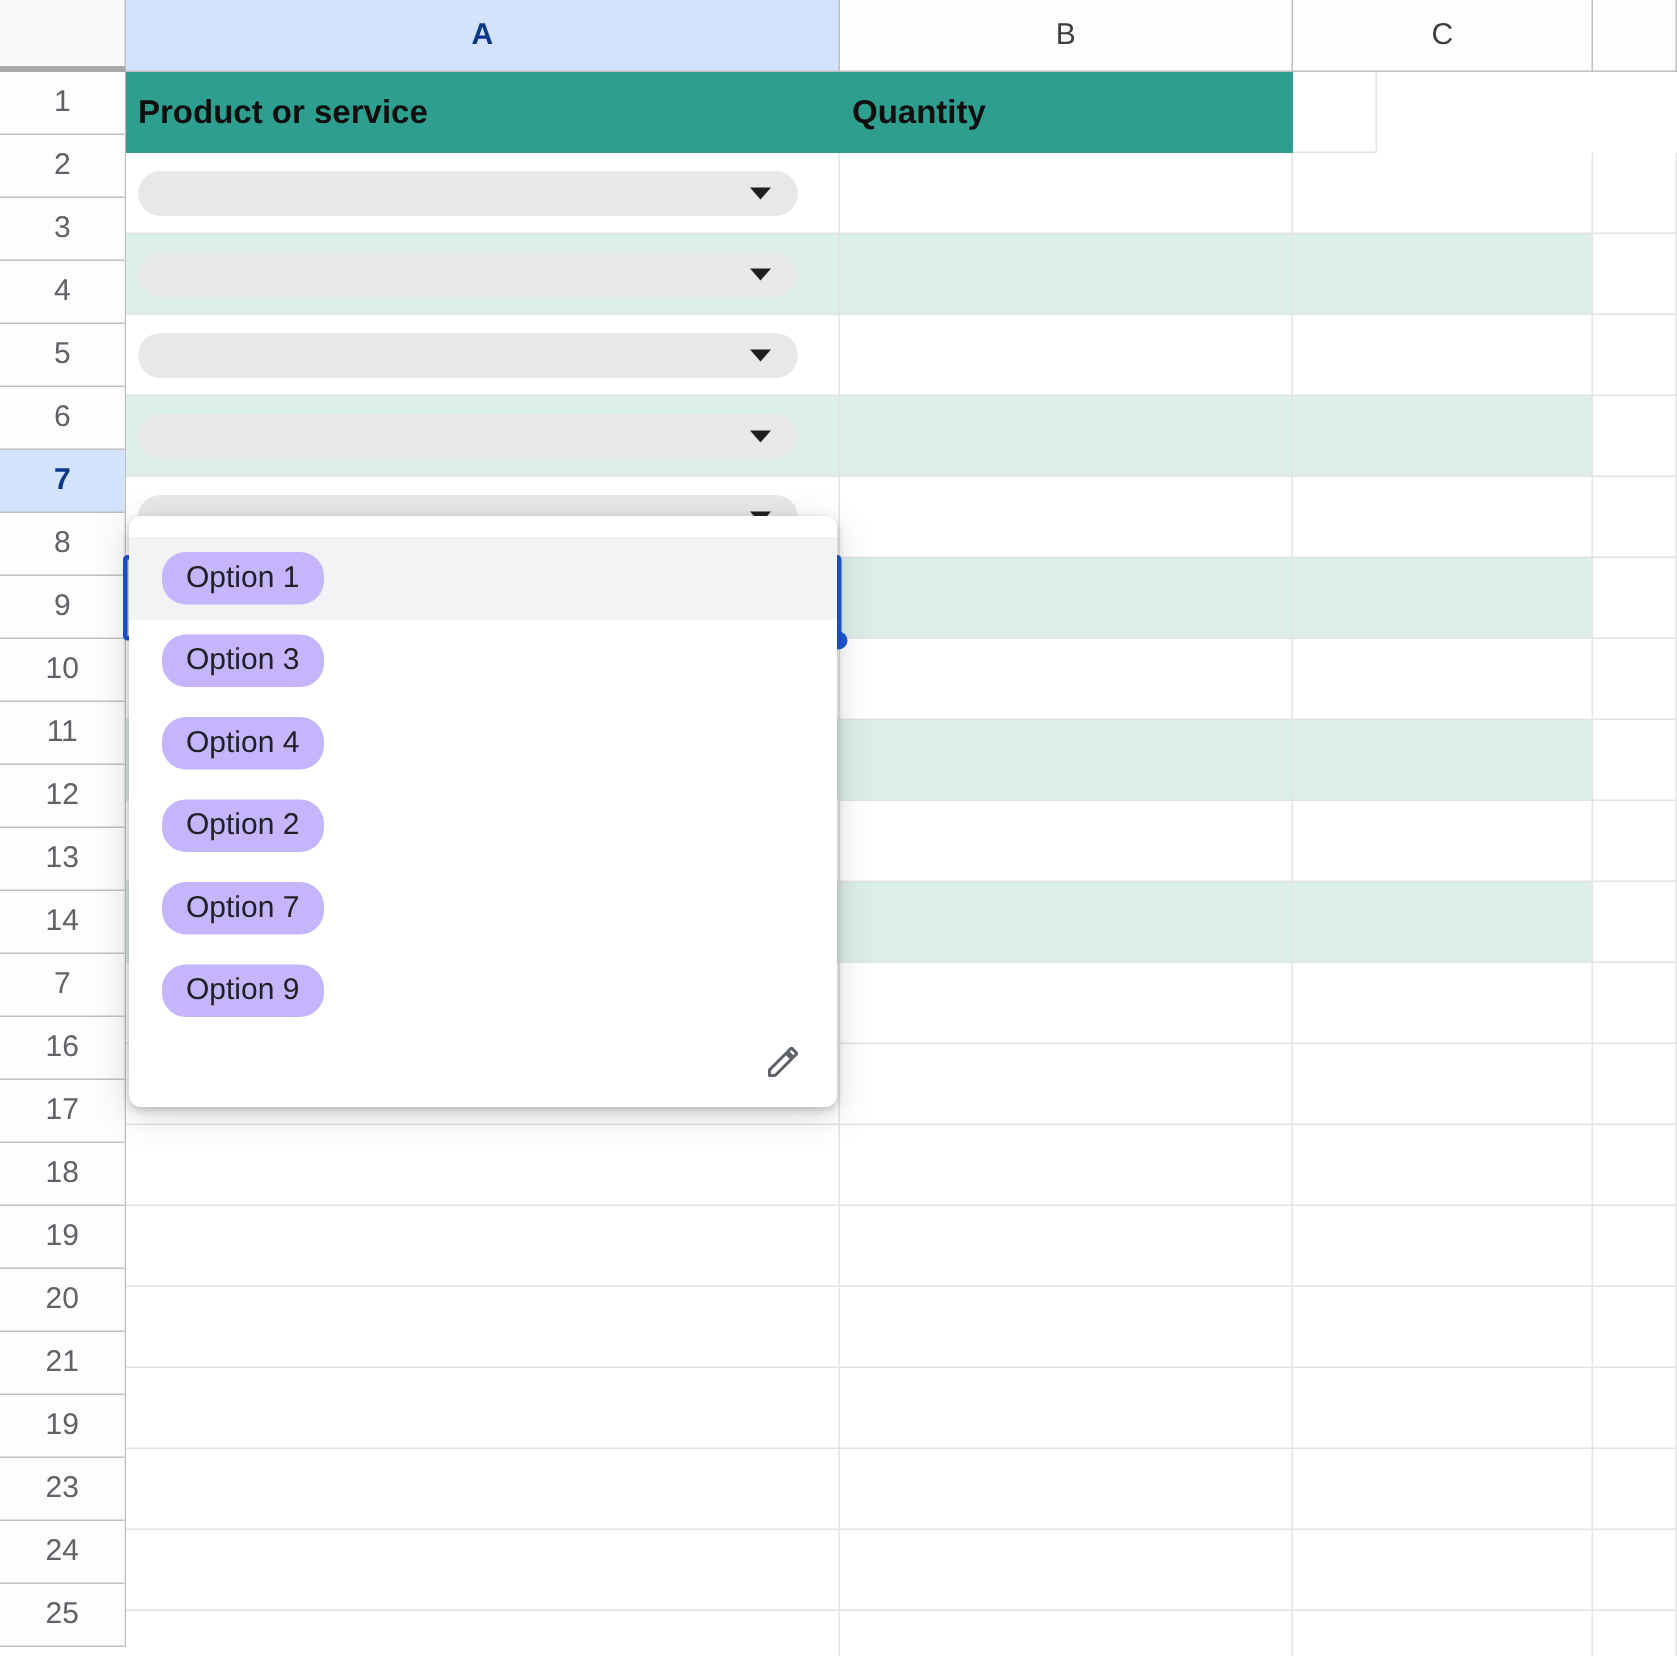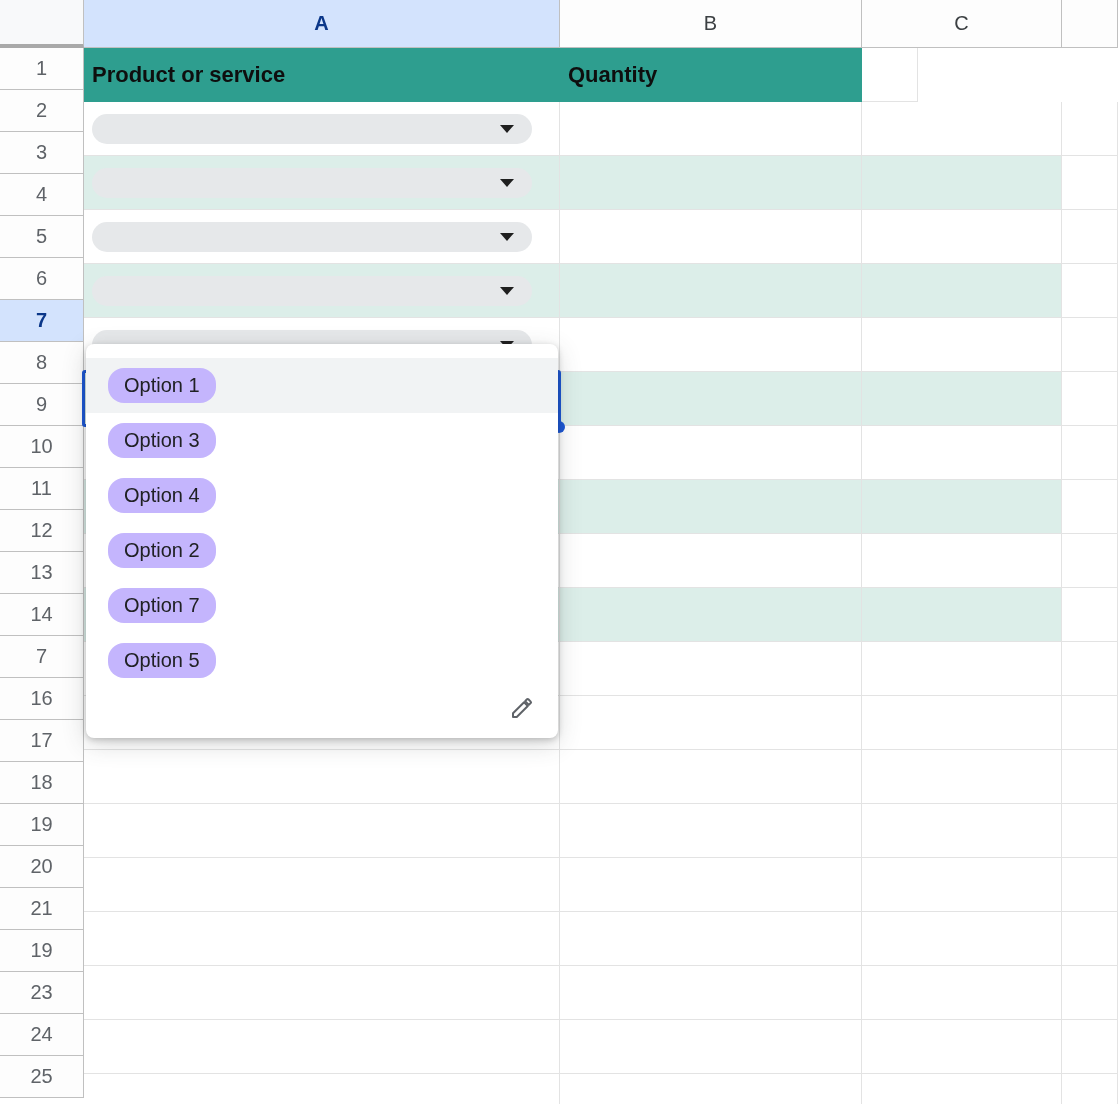--- a/index.html
+++ b/index.html
@@ -422,21 +422,21 @@
     </div>
   </div>
 
 <div class="dropdown-popup" id="dropdown-popup">
   <div id="dropdown-items">
       <div class="dropdown-item highlight"><span class="item-chip">Option 1</span></div>
       <div class="dropdown-item"><span class="item-chip">Option 3</span></div>
       <div class="dropdown-item"><span class="item-chip">Option 4</span></div>
       <div class="dropdown-item"><span class="item-chip">Option 2</span></div>
       <div class="dropdown-item"><span class="item-chip">Option 7</span></div>
-      <div class="dropdown-item"><span class="item-chip">Option 5</span></div>
+      <div class="dropdown-item"><span class="item-chip">Option 9</span></div>
     </div>
   <div class="dropdown-footer">
     <div class="pencil">
       <span>
         <svg viewBox="0 0 24 24" fill="none" stroke="currentColor" stroke-width="2" stroke-linecap="round" stroke-linejoin="round">
           <path d="M3 17.25V21h3.75L17.81 9.94l-3.75-3.75L3 17.25z"></path>
           <path d="M20.71 7.04a1 1 0 0 0 0-1.41l-2.34-2.34a1 1 0 0 0-1.41 0l-1.83 1.83 3.75 3.75 1.83-1.83z"></path>
         </svg>
       </span>
     </div>

